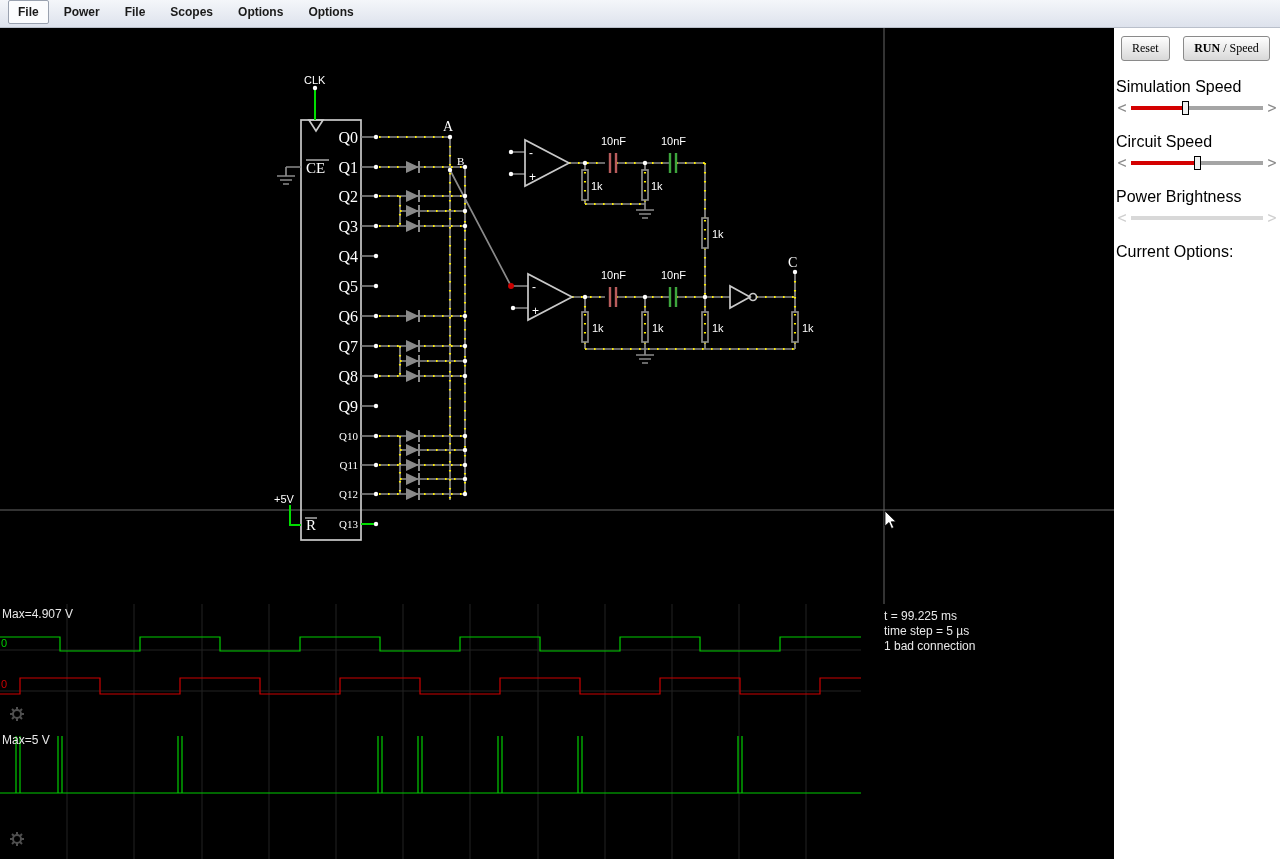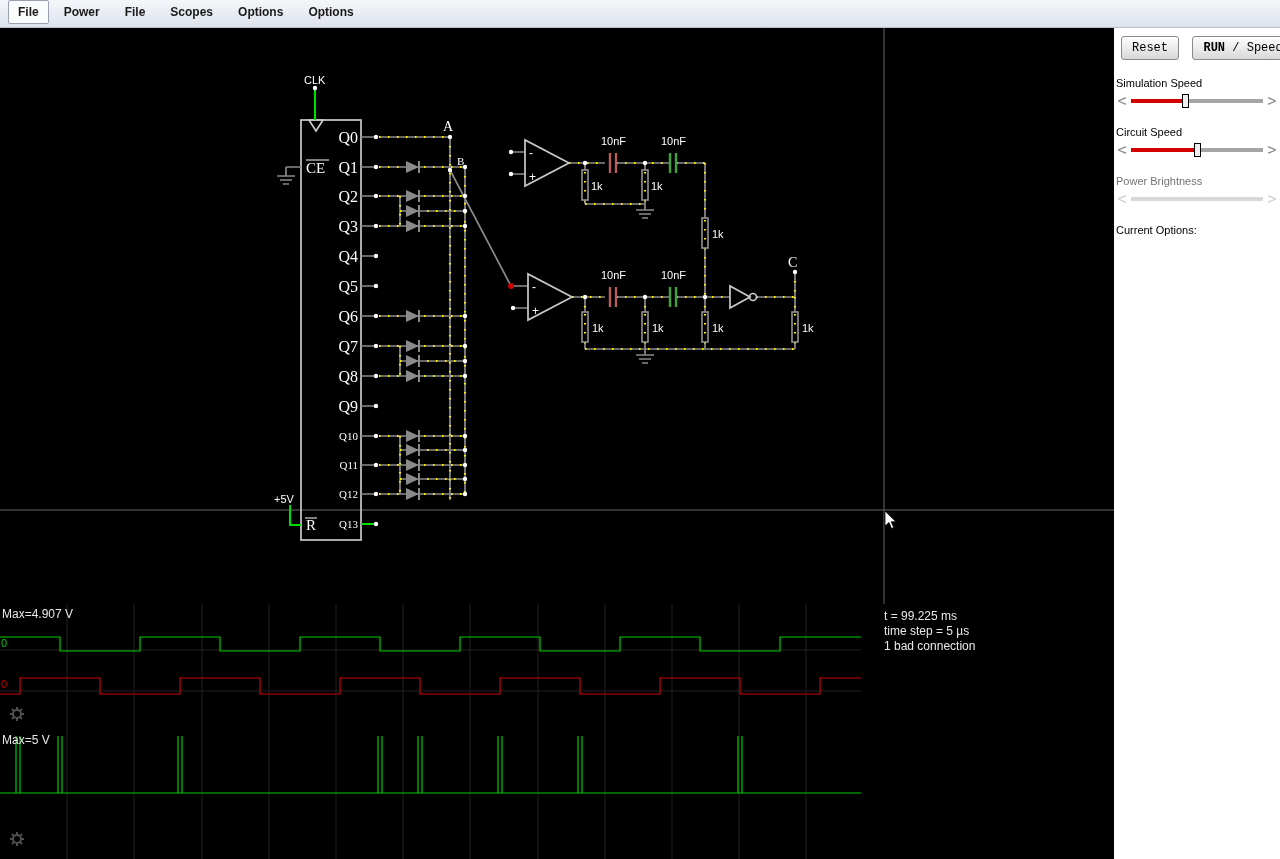--- a/index.html
+++ b/index.html
@@ -14,25 +14,25 @@
     border:1px solid transparent;border-radius:2px;cursor:default;}
   .menu-item.active{background:#fbfcfe;border-color:#9aa2b0;}
 
   
   .canvas{position:absolute;top:28px;left:0;width:1114px;height:831px;background:#000;}
   .canvas svg{display:block;position:absolute;left:0;}
 
   
   .sidepanel{position:absolute;top:28px;left:1114px;width:166px;height:831px;background:#ffffff;}
   .btnrow{padding:8px 0 0 7px;white-space:nowrap;}
-  .btn{font-family:Liberation Mono, monospace;font-size:12px;color:#000;
+  .btn{font-family:Liberation Serif, serif;font-size:12px;color:#000;
     background:linear-gradient(#fefefe,#d8d8d8);border:1px solid #8a8a8a;border-radius:3px;
     padding:4px 10px;margin-right:9px;}
-  .ctrl-label{font-size:11px;color:#000;margin:17px 0 4px 2px;}
-  .ctrl-label.disabled{color:#737373;}
+  .ctrl-label{font-size:16px;color:#000;margin:17px 0 4px 2px;}
+  .ctrl-label.disabled{color:#000000;}
   .slider-row{display:flex;align-items:center;height:16px;padding:0 2px;}
   .chev{font-size:15px;color:#8a8a8a;width:12px;text-align:center;line-height:14px;
     font-family:"DejaVu Sans Mono",monospace;}
   .chev.disabled{color:#cfcfcf;}
   .track{position:relative;flex:1;height:4px;background:#a5a5a5;margin:0 3px;}
   .track.disabled{background:#d8d8d8;}
   .fill{position:absolute;left:0;top:0;height:4px;background:#d40000;}
   .handle{position:absolute;top:-5px;width:7px;height:14px;background:#efefef;
     border:1px solid #000;box-sizing:border-box;}
 

